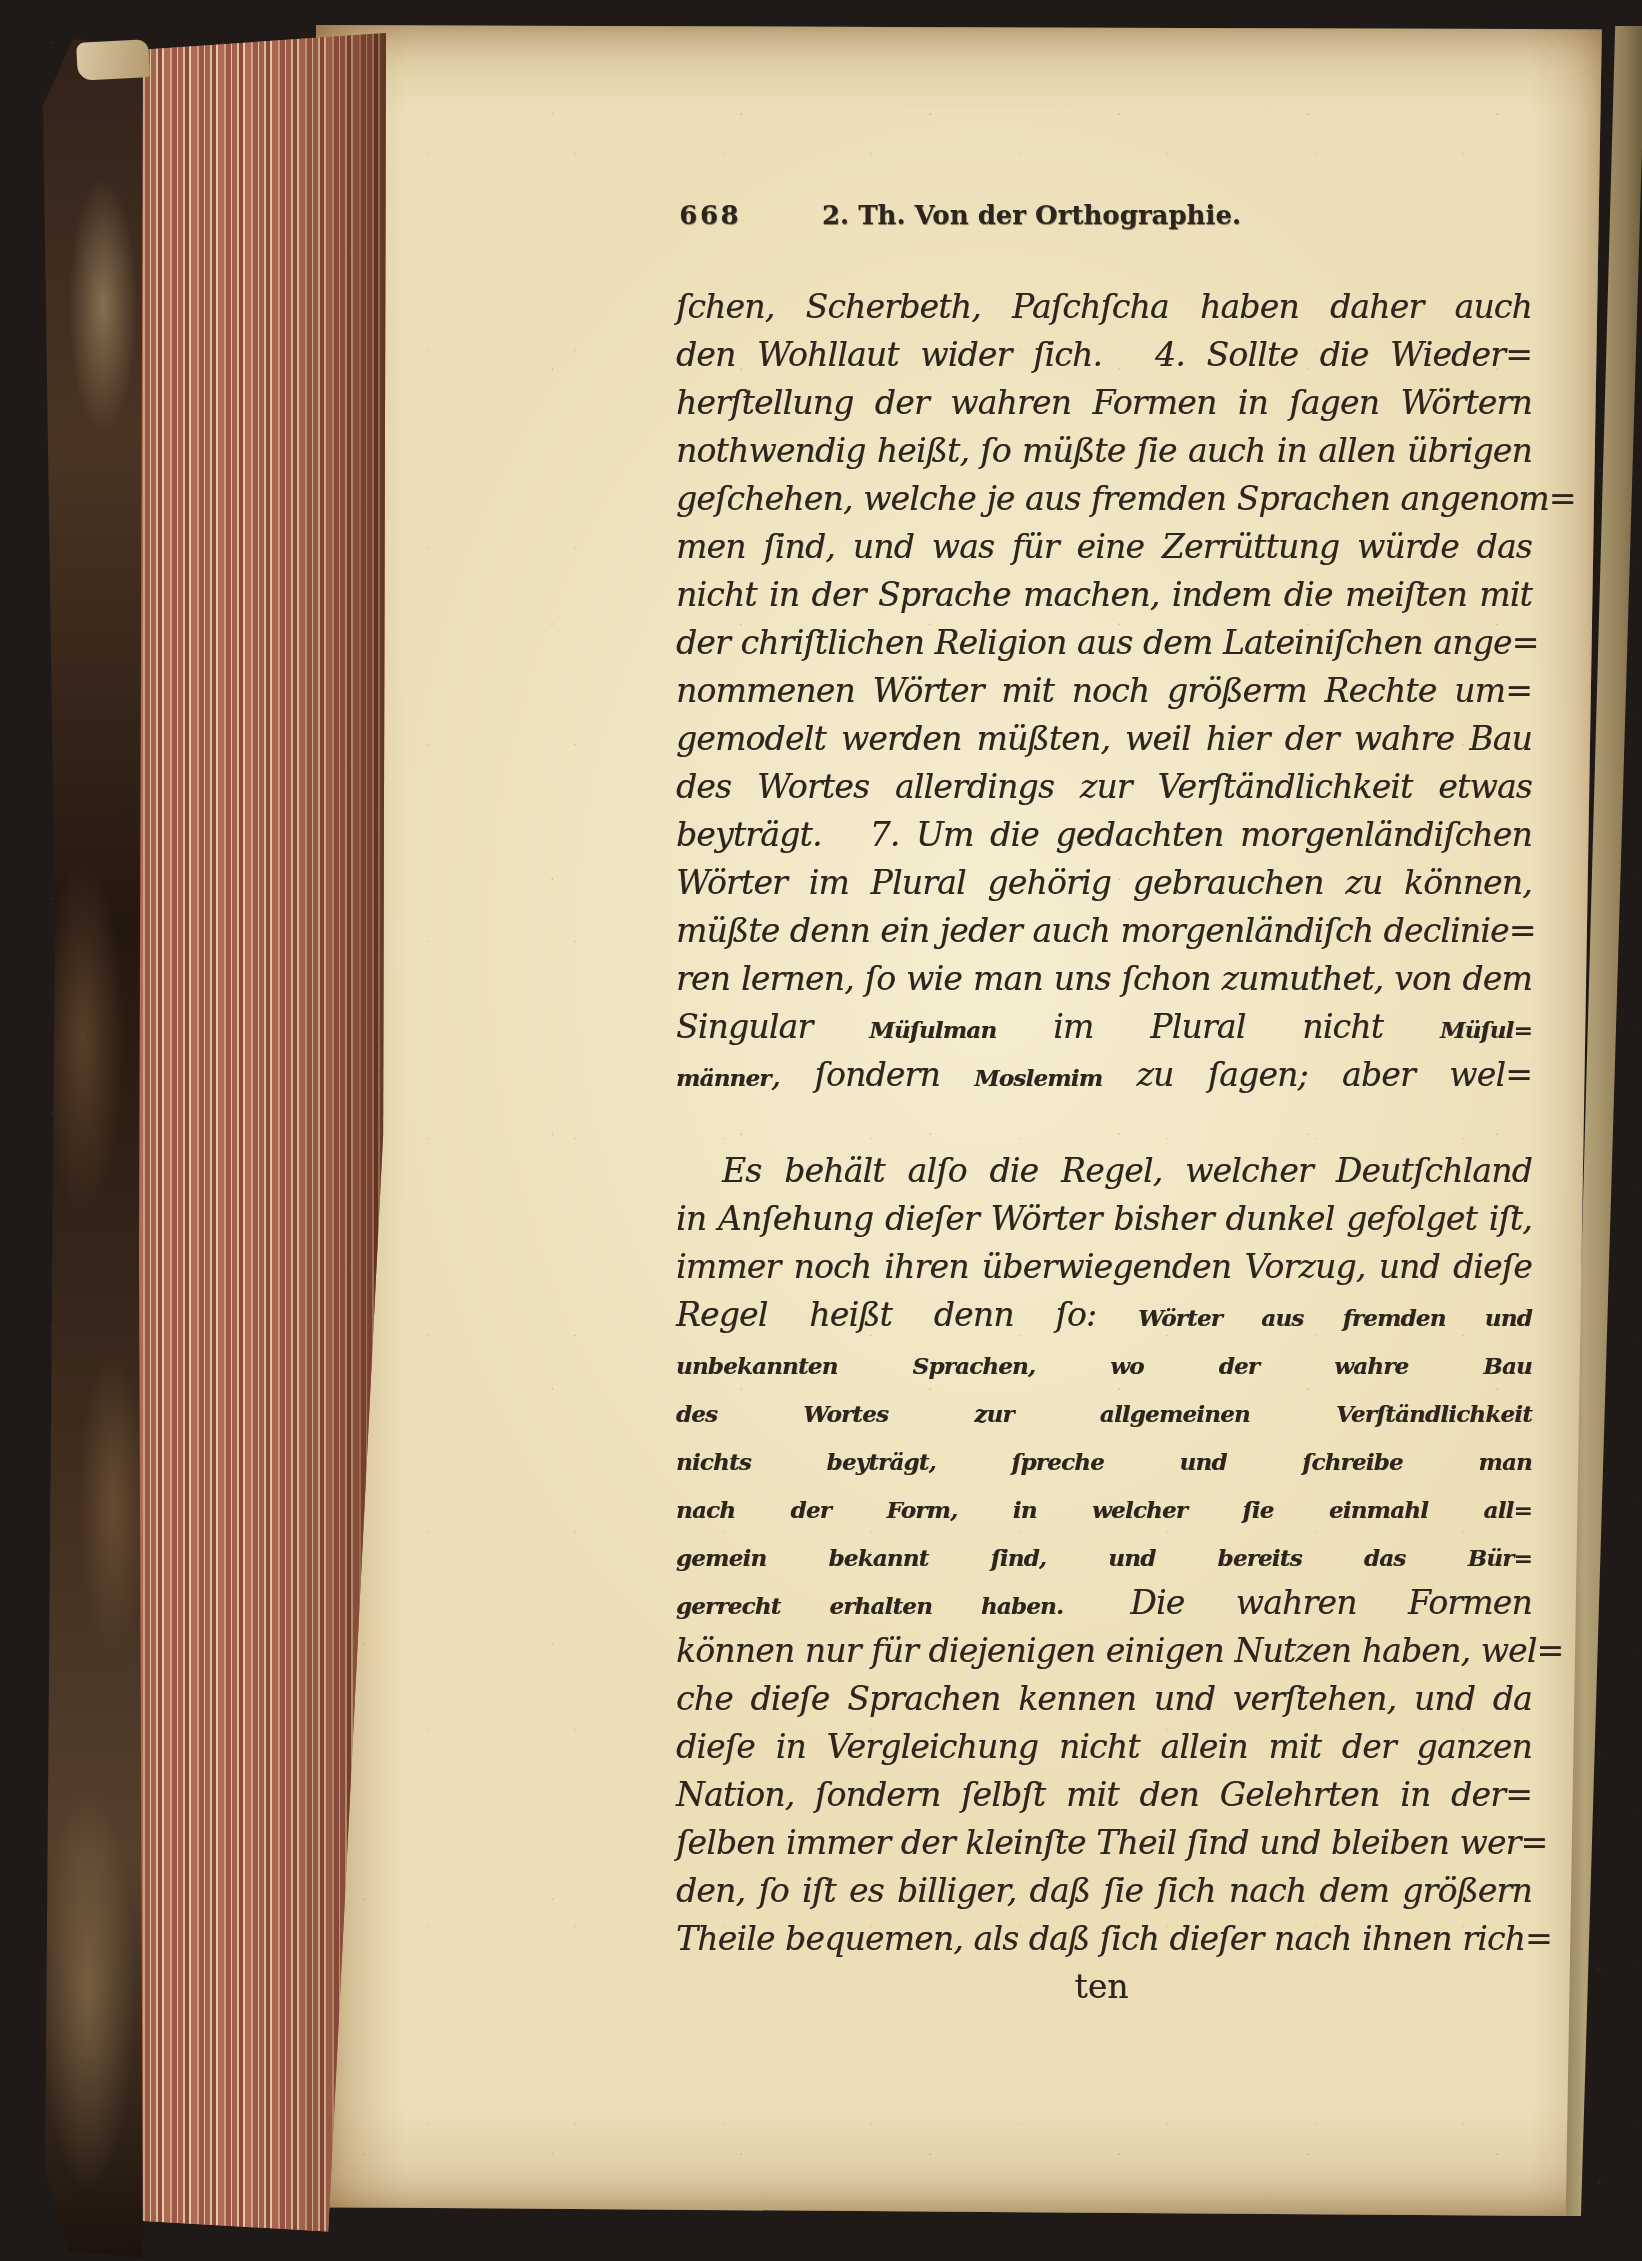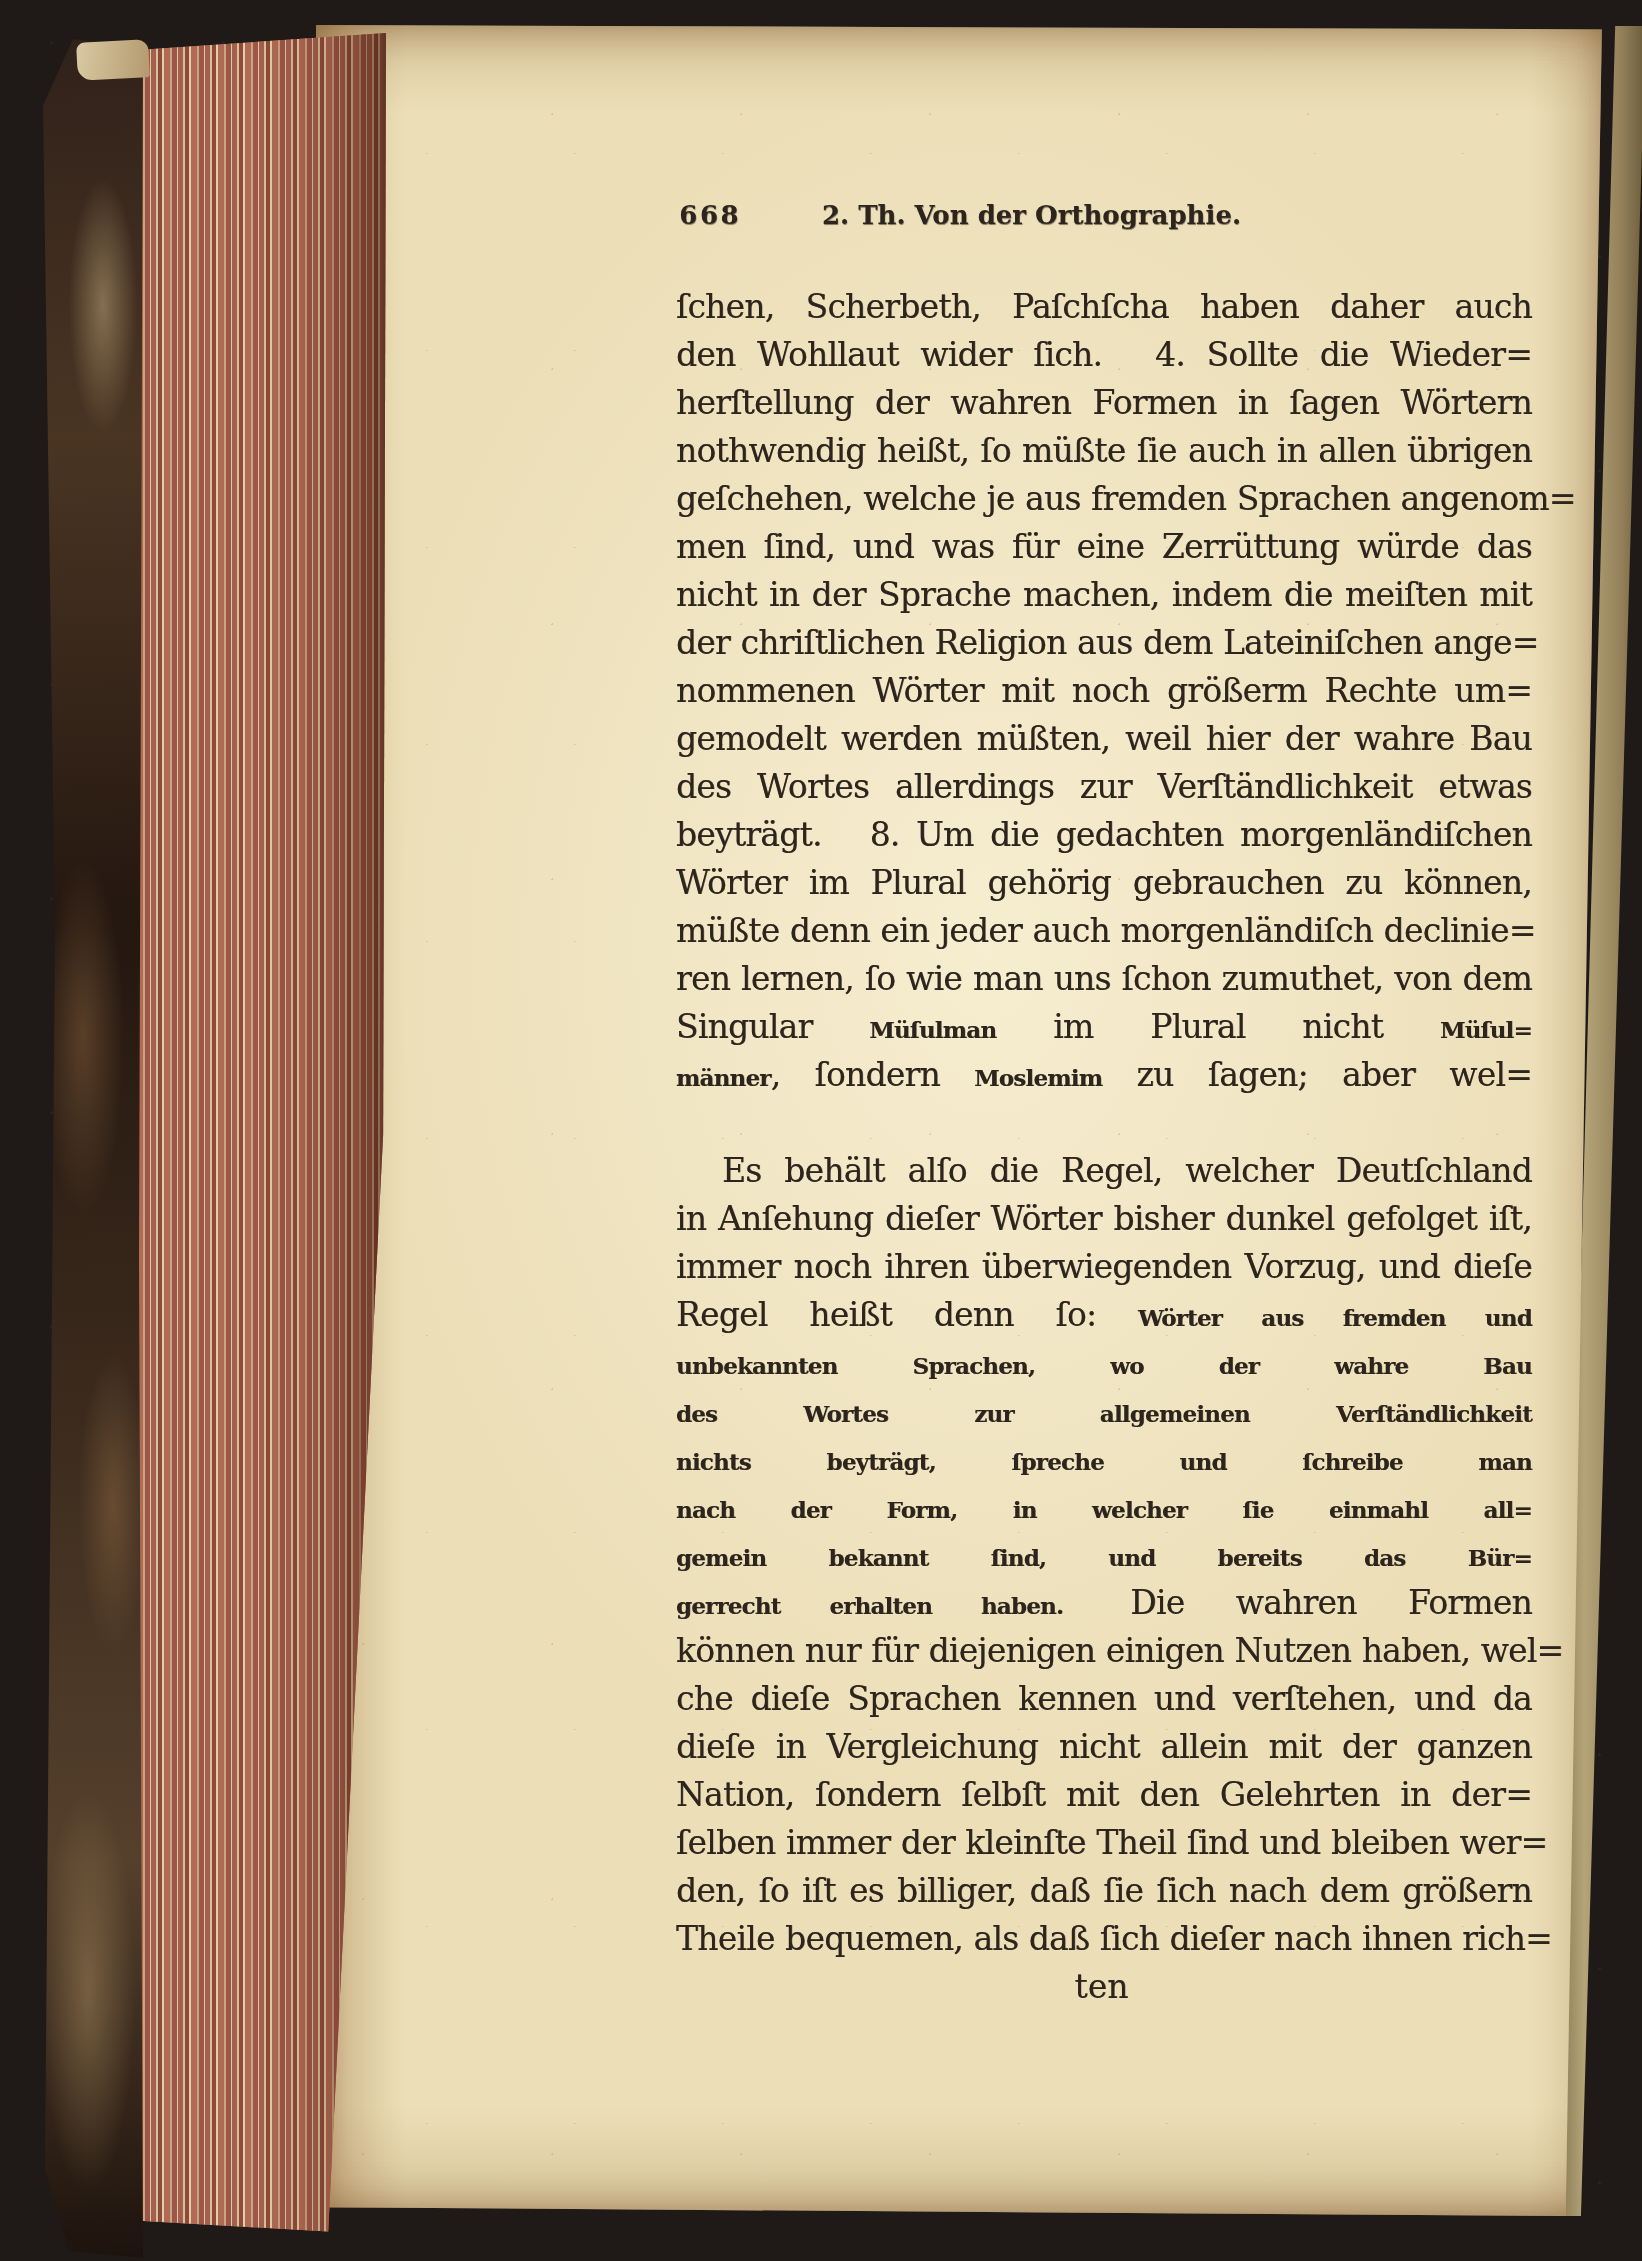--- a/index.html
+++ b/index.html
@@ -88,21 +88,21 @@
   .text-block{
     position:absolute;left:360px;top:258px;width:856px;
   }
   .line{
     height:48px;line-height:48px;
     font-size:33px;letter-spacing:-0.8px;word-spacing:0.8px;
     text-align:justify;text-align-last:justify;
     white-space:nowrap;
     text-shadow:0.4px 0.4px 0.6px rgba(45,37,29,.55);
   }
-  .line span{line-height:48px;}
+  .line span{line-height:48px;font-style:italic;}
   .line.short{text-align-last:left;}
   .line.indent{padding-left:46px;width:810px;margin-top:48px;}
   .em{font-weight:bold;font-size:23px;letter-spacing:-0.8px;}
   .catchword-line{
     height:48px;line-height:48px;font-size:33px;
     text-align:center;text-shadow:0.4px 0.4px 0.6px rgba(45,37,29,.55);
     padding-right:5px;
   }
 </style>
 </head>
@@ -122,21 +122,21 @@
         <div class="line"><span>den Wohllaut wider ſich.   4. Sollte die Wieder=</span></div>
         <div class="line"><span>herſtellung der wahren Formen in ſagen Wörtern</span></div>
         <div class="line"><span>nothwendig heißt, ſo müßte ſie auch in allen übrigen</span></div>
         <div class="line"><span>geſchehen, welche je aus fremden Sprachen angenom=</span></div>
         <div class="line"><span>men ſind, und was für eine Zerrüttung würde das</span></div>
         <div class="line"><span>nicht in der Sprache machen, indem die meiſten mit</span></div>
         <div class="line"><span>der chriſtlichen Religion aus dem Lateiniſchen ange=</span></div>
         <div class="line"><span>nommenen Wörter mit noch größerm Rechte um=</span></div>
         <div class="line"><span>gemodelt werden müßten, weil hier der wahre Bau</span></div>
         <div class="line"><span>des Wortes allerdings zur Verſtändlichkeit etwas</span></div>
-        <div class="line"><span>beyträgt.   8. Um die gedachten morgenländiſchen</span></div>
+        <div class="line"><span>beyträgt.   7. Um die gedachten morgenländiſchen</span></div>
         <div class="line"><span>Wörter im Plural gehörig gebrauchen zu können,</span></div>
         <div class="line"><span>müßte denn ein jeder auch morgenländiſch declinie=</span></div>
         <div class="line"><span>ren lernen, ſo wie man uns ſchon zumuthet, von dem</span></div>
         <div class="line"><span>Singular </span><span class="em">Müſulman</span><span> im Plural nicht </span><span class="em">Müſul=</span></div>
         <div class="line"><span class="em">männer</span><span>, ſondern </span><span class="em">Moslemim</span><span> zu ſagen; aber wel=</span></div>
         <div class="line indent"><span>Es behält alſo die Regel, welcher Deutſchland</span></div>
         <div class="line"><span>in Anſehung dieſer Wörter bisher dunkel gefolget iſt,</span></div>
         <div class="line"><span>immer noch ihren überwiegenden Vorzug, und dieſe</span></div>
         <div class="line"><span>Regel heißt denn ſo: </span><span class="em">Wörter aus fremden und</span></div>
         <div class="line"><span class="em">unbekannten Sprachen, wo der wahre Bau</span></div>

